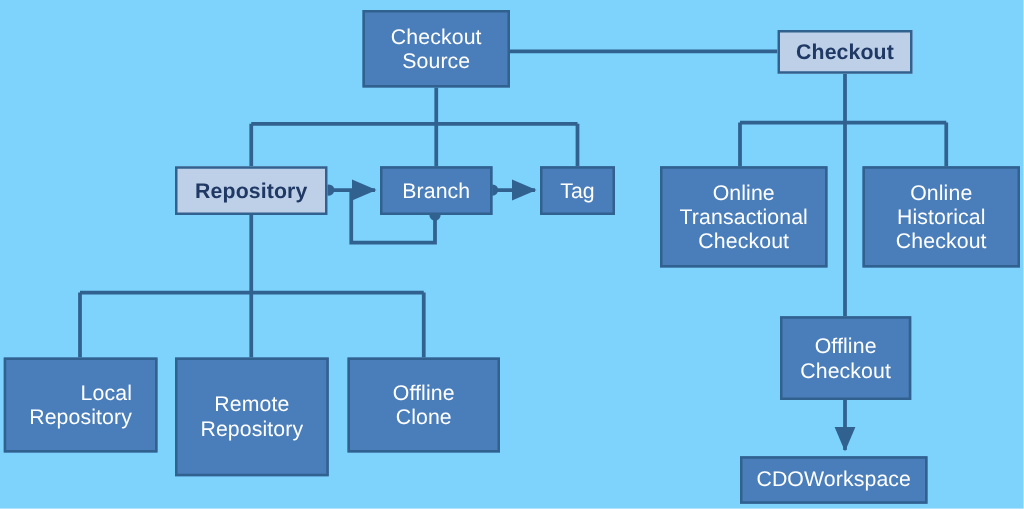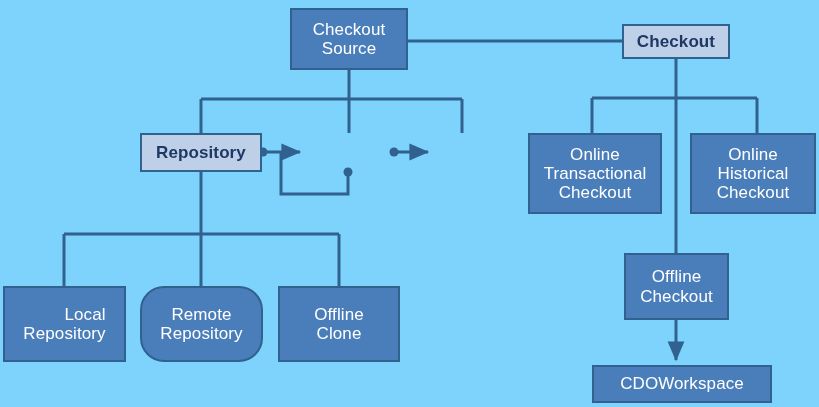--- a/index.html
+++ b/index.html
@@ -108,51 +108,57 @@
   </div>
 
   <div class="node fill-light" style="left:622px; top:24px; width:108px; height:35px;">
     <span>Checkout</span>
   </div>
 
   <div class="node fill-light" style="left:140px; top:133px; width:122px; height:39px;">
     <span>Repository</span>
   </div>
 
+  <div class="node fill-dark" style="left:304px; top:133px; width:90px; height:39px;">
+    <span>Branch</span>
+  </div>
 
+  <div class="node fill-dark" style="left:432px; top:133px; width:60px; height:39px;">
+    <span>Tag</span>
+  </div>
 
   <div class="node fill-dark" style="left:528px; top:133px; width:134px; height:81px;">
     <span>Online
 Transactional
 Checkout</span>
   </div>
 
   <div class="node fill-dark" style="left:690px; top:133px; width:126px; height:81px;">
     <span>Online
 Historical
 Checkout</span>
   </div>
 
   <div class="node fill-dark" style="left:3px; top:286px; width:123px; height:76px;text-align:right;">
     <span>Local
 Repository</span>
   </div>
 
-  <div class="node fill-dark" style="left:140px; top:286px; width:123px; height:76px;border-radius:24px;">
+  <div class="node fill-dark" style="left:140px; top:286px; width:123px; height:95px;">
     <span>Remote
 Repository</span>
   </div>
 
   <div class="node fill-dark" style="left:278px; top:286px; width:122px; height:76px;">
     <span>Offline
 Clone</span>
   </div>
 
   <div class="node fill-dark" style="left:624px; top:253px; width:105px; height:67px;">
     <span>Offline
 Checkout</span>
   </div>
 
-  <div class="node fill-dark" style="left:592px; top:365px; width:180px; height:38px;">
+  <div class="node fill-dark" style="left:592px; top:365px; width:150px; height:38px;">
     <span>CDOWorkspace</span>
   </div>
 
 </div>
 
 </body></html>

